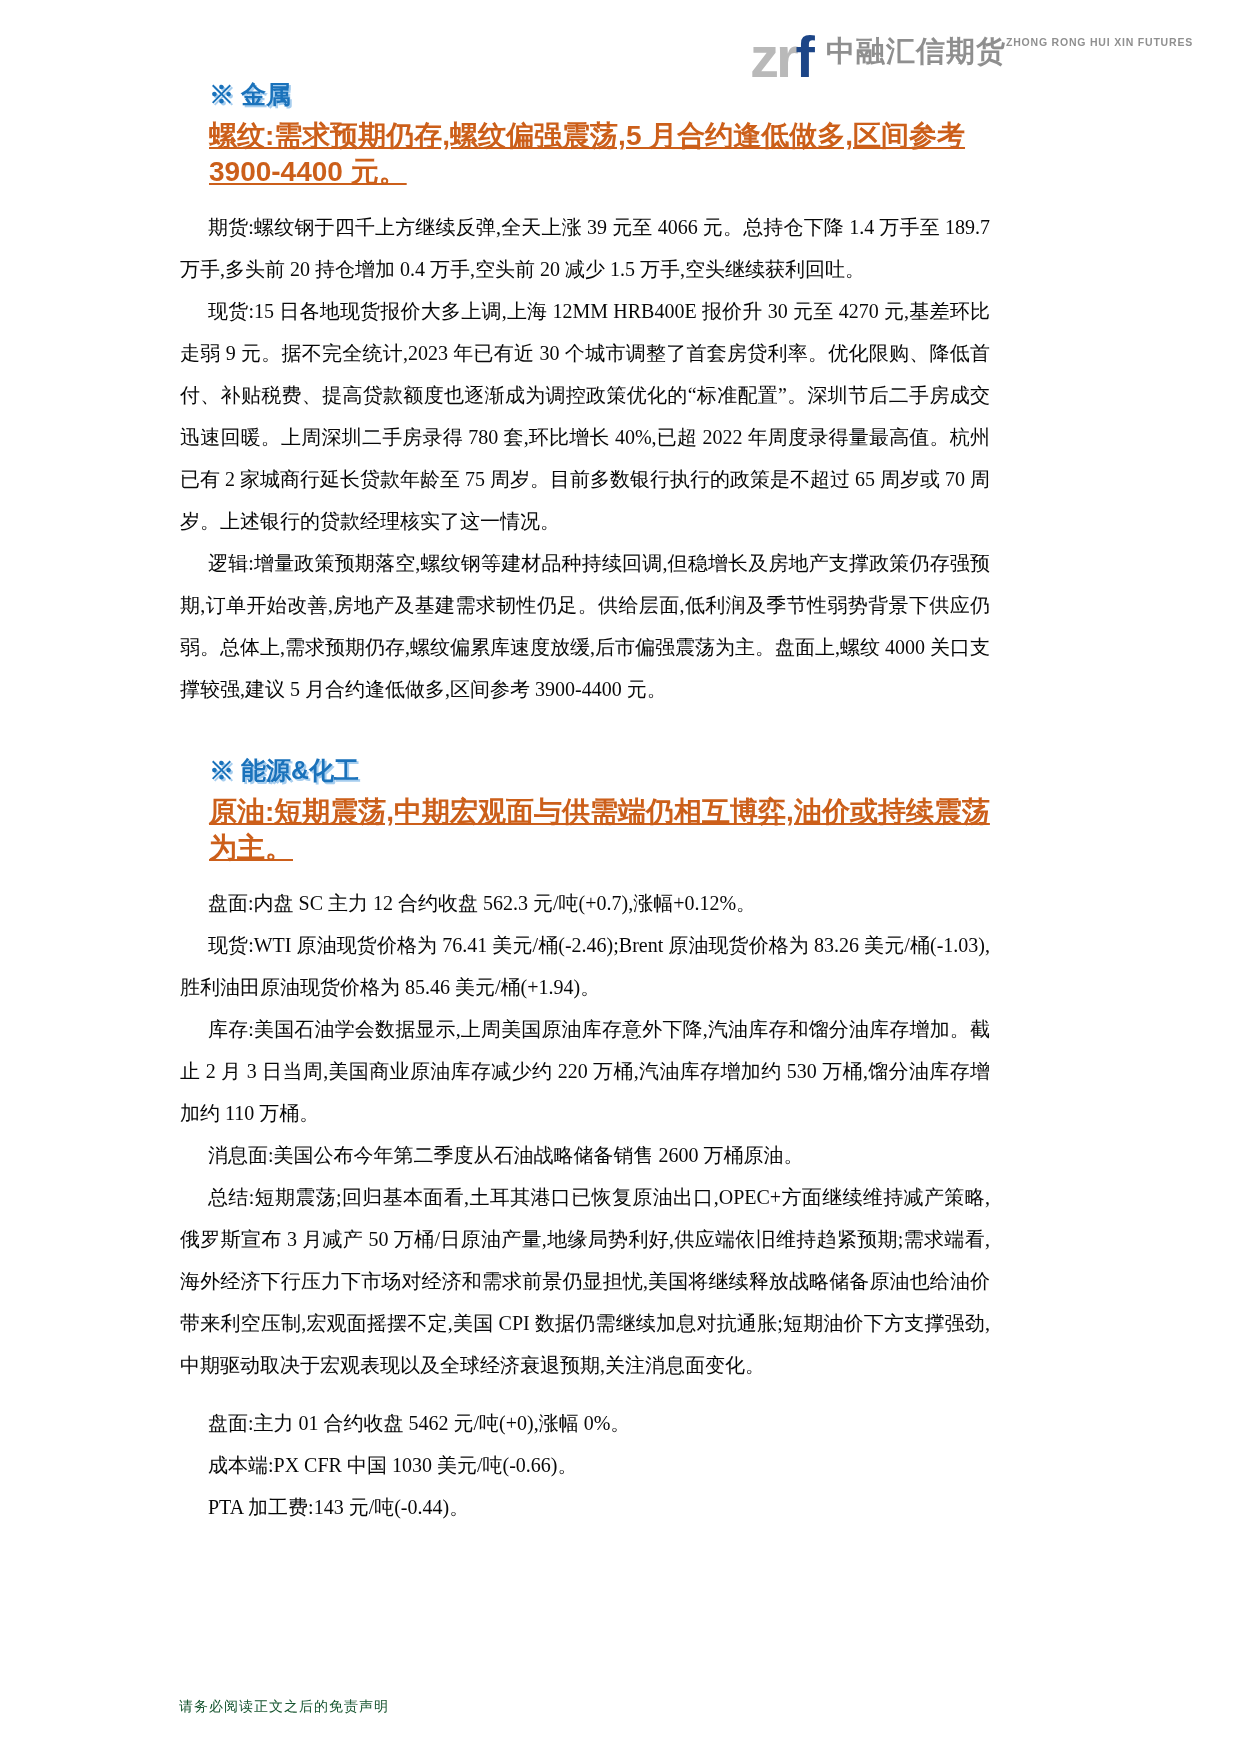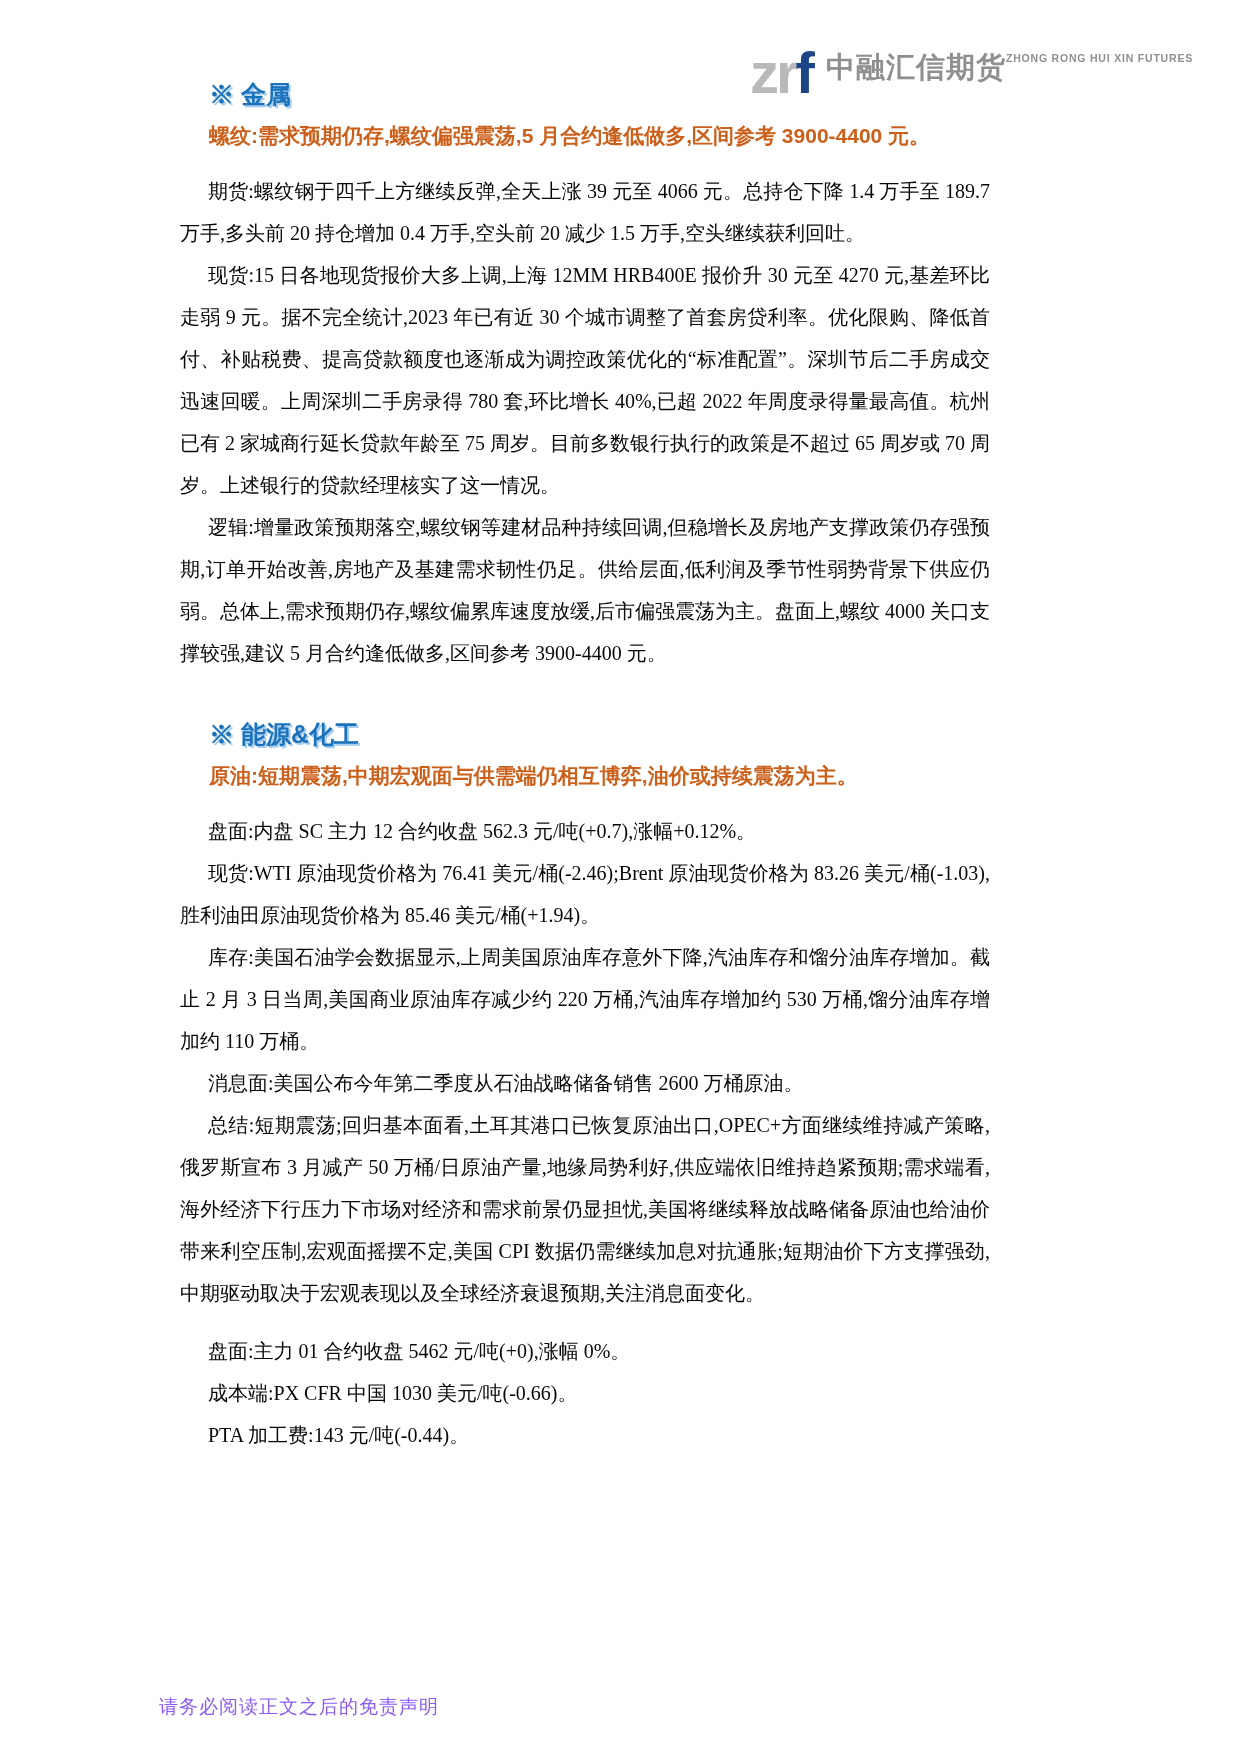--- a/index.html
+++ b/index.html
@@ -8,21 +8,21 @@
     width: 1241px; height: 1755px;
     position: relative;
     font-family: "Liberation Serif", serif;
     color: #000000;
     overflow: hidden;
   }
   .page { position: absolute; inset: 0; background: #ffffff; }
 
   
   .logo {
-    position: absolute; top: 50px; right: 48px;
+    position: absolute; top: 34px; right: 48px;
     display: flex; align-items: flex-start; gap: 14px;
   }
   .logo-mark {
     font-family: "Liberation Sans", sans-serif;
     font-weight: bold; font-size: 58px; line-height: 62px;
     letter-spacing: -3px; margin-top: -8px;
   }
   .logo-zr { color: #b9b9b9; }
   .logo-f  { color: #1c4587; }
   .logo-names { display: flex; flex-direction: row; align-items: flex-start; }
@@ -43,37 +43,37 @@
     width: 810px; padding-top: 76px;
   }
   .section-title {
     font-family: "Liberation Sans", sans-serif;
     font-weight: bold; font-size: 25px; line-height: 36px;
     color: #1a72bb; padding-left: 29px;
     text-shadow: 2px 2px 0 rgba(150, 196, 235, 0.85);
   }
   .headline {
     font-family: "Liberation Sans", sans-serif;
-    font-weight: bold; font-size: 21px; line-height: 36px;
-    color: #cc5f1a; padding-left: 29px; margin-top: 6px;
+    font-weight: bold; font-size: 28px; line-height: 36px;
+    color: #cc5f1a; padding-left: 29px; margin-top: 6px; text-decoration: underline;
   }
   .paras { margin-top: 16px; }
   .paras p {
     font-size: 20px; line-height: 42px;
     text-align: justify; text-indent: 28px;
     color: #080808;
   }
   .section-energy { margin-top: 42px; }
   .headline-sub { margin-top: 38px; }
 
   
   .footer {
-    position: absolute; left: 159px; top: 1692px;
-    font-size: 19px; line-height: 30px;
-    color: #8b5cf6; letter-spacing: 1px;
+    position: absolute; left: 179px; top: 1692px;
+    font-size: 14px; line-height: 30px;
+    color: #14532d; letter-spacing: 1px;
   }
 </style>
 </head>
 <body>
 
 <div class="page">
 
   <header class="logo">
     <div class="logo-mark"><span class="logo-zr">zr</span><span class="logo-f">f</span></div>
     <div class="logo-names">

